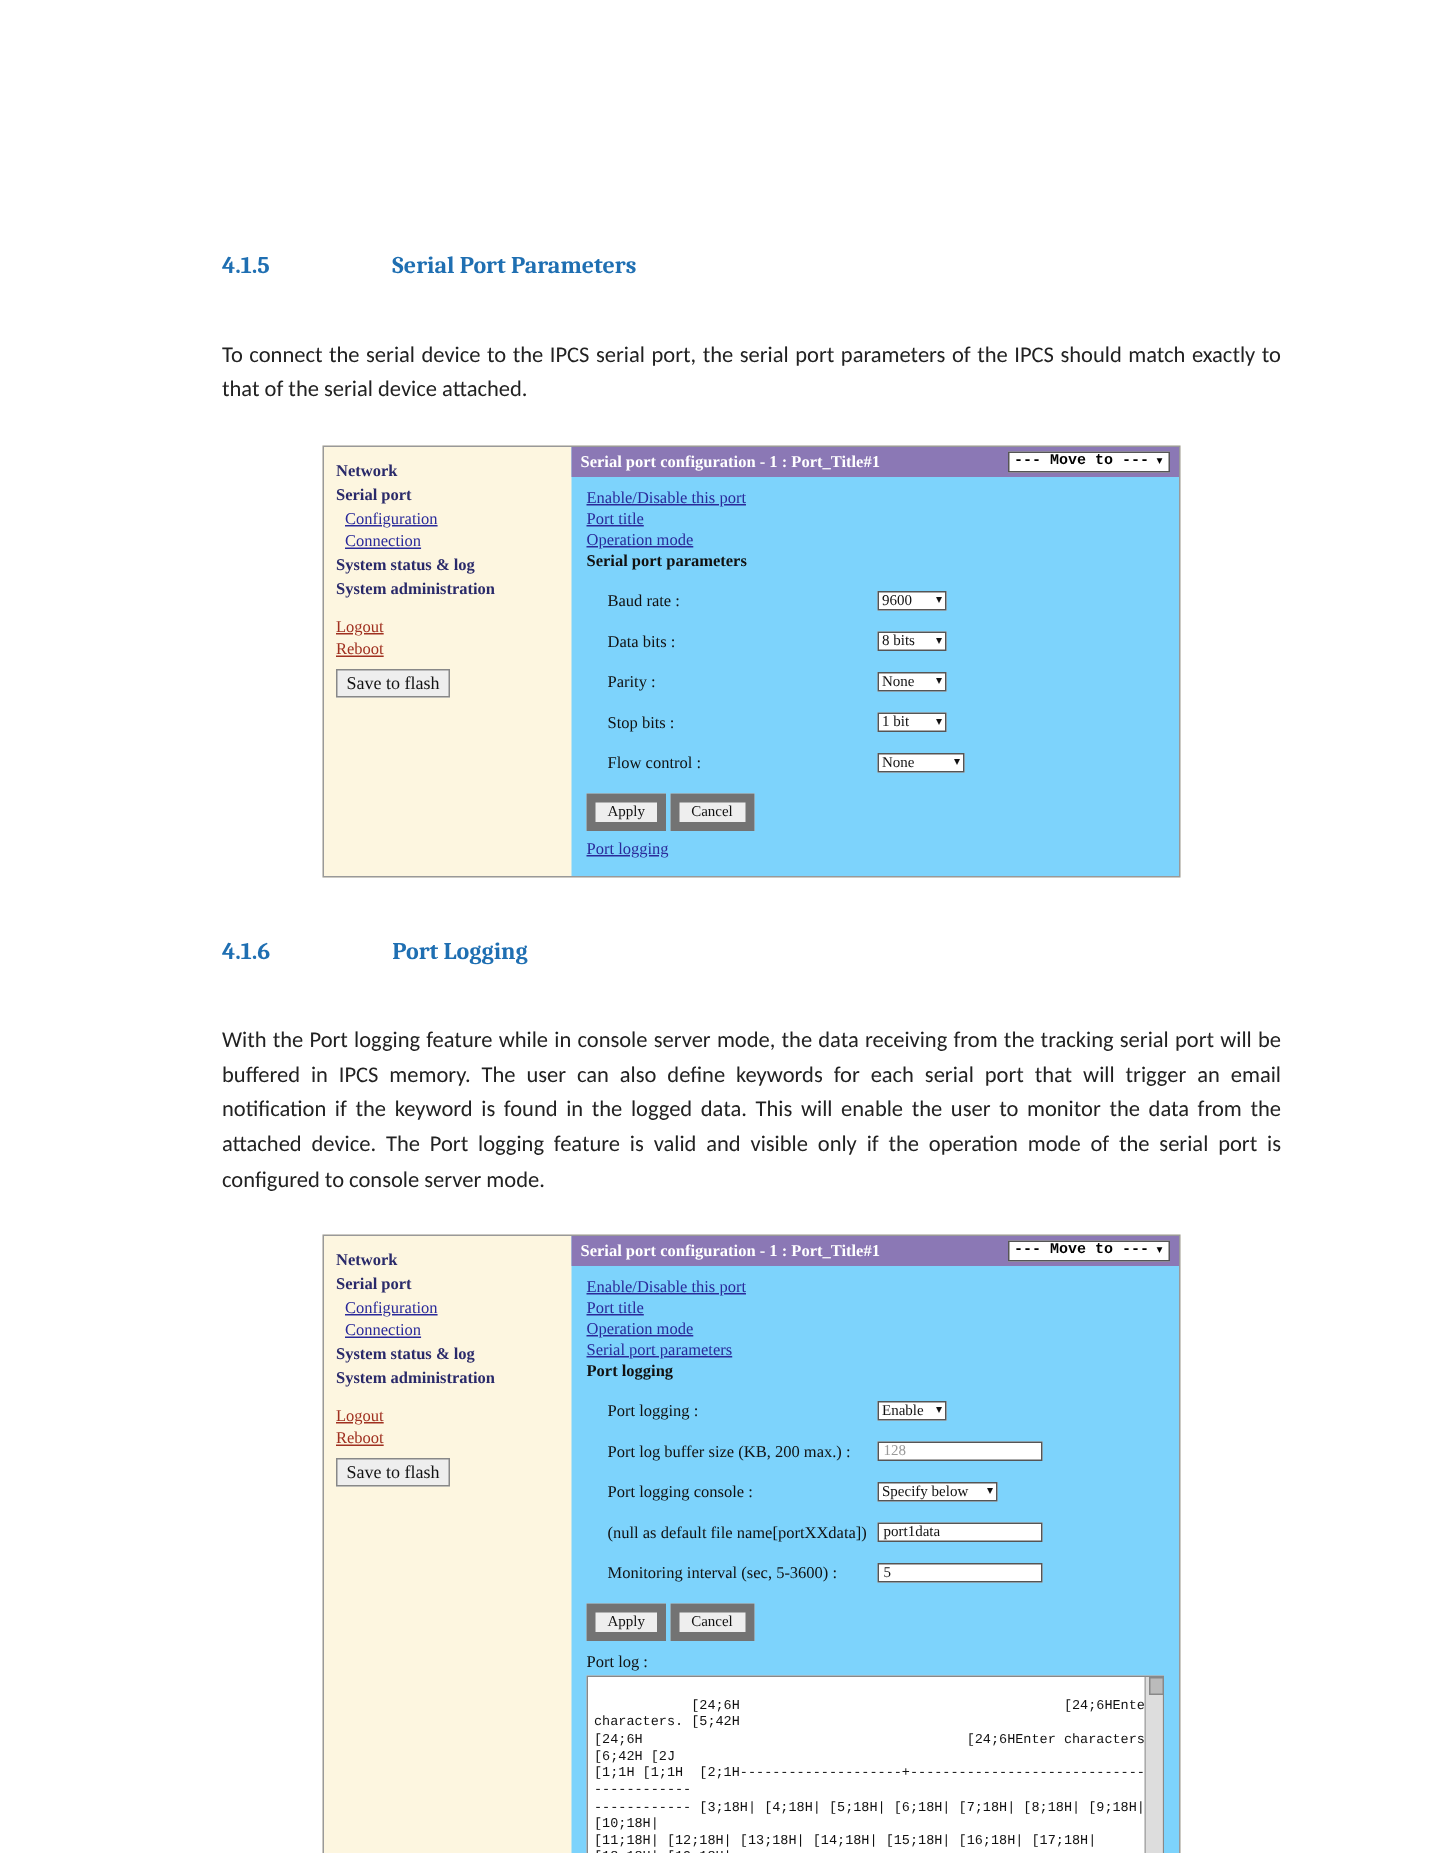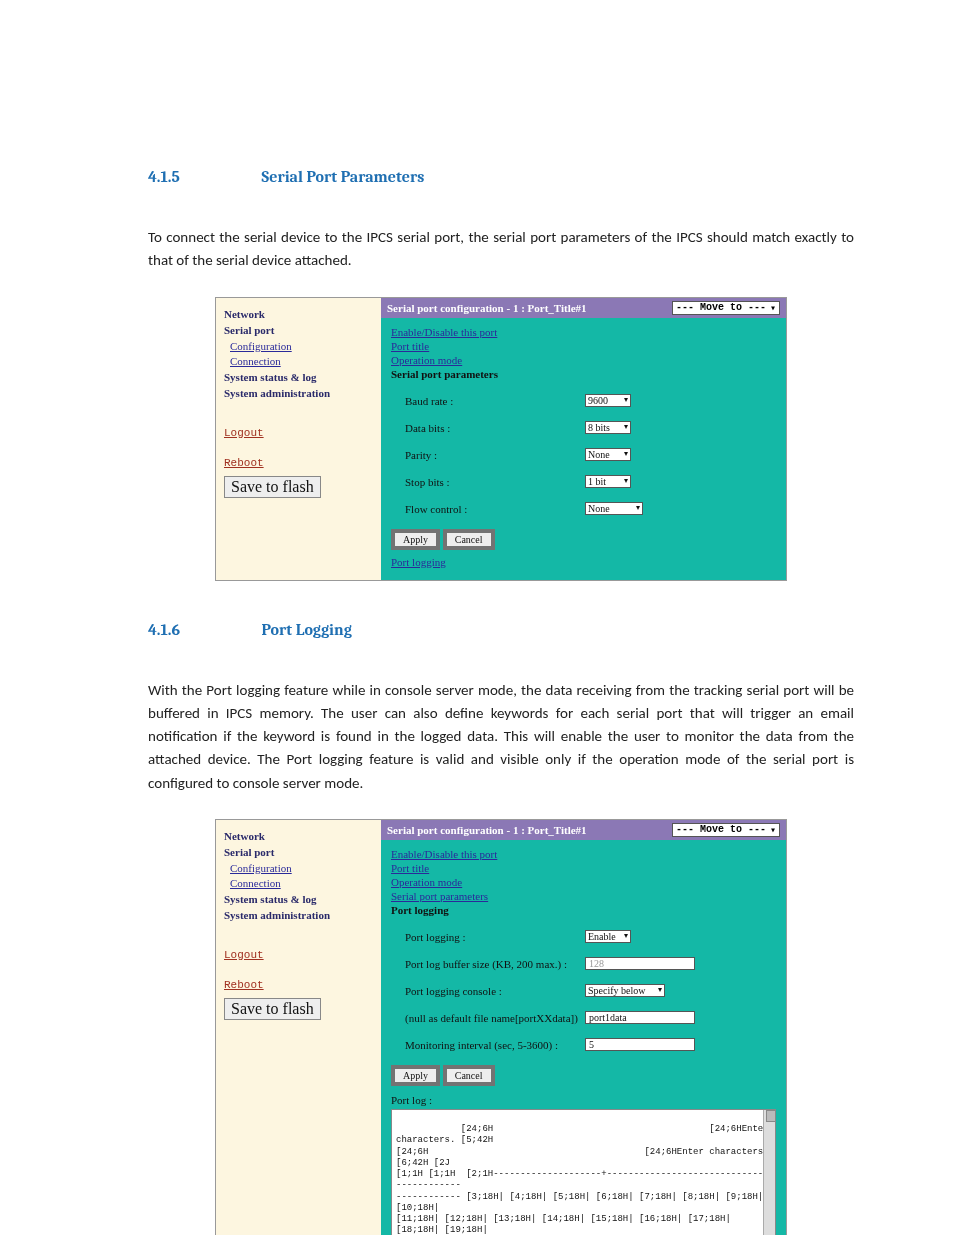--- a/index.html
+++ b/index.html
@@ -41,21 +41,21 @@
     width: 572px;
   }
   .ss-row { display: flex; }
   .ss-sidebar {
     width: 165px;
     padding: 6px 8px 10px 8px;
   }
   .ss-content {
     flex: 1;
     padding: 0;
-    background: #14b8a6;
+    background: #7dd3fc;
   }
   .ss-header {
     background: #8b78b5;
     color: #fff;
     font-weight: bold;
     padding: 3px 6px;
     display: flex;
     justify-content: space-between;
     align-items: center;
   }
@@ -66,29 +66,28 @@
   }
   .sb-link {
     color: #2a2a9a;
     text-decoration: underline;
     margin: 3px 0 3px 6px;
     display: block;
   }
   .sb-red {
     color: #a03020;
     text-decoration: underline;
-    margin: 18px 0 3px 0;
+    margin: 3px 0 3px 0;
     display: block;
-    font-family: Liberation Mono, monospace;
   }
   .sb-btn {
     border: 1px solid #888;
     background: #eee;
     padding: 1px 6px;
-    font-size: 16px;
+    font-size: 12px;
     display: inline-block;
     margin-top: 4px;
   }
   .ss-body { padding: 6px 10px 10px 10px; }
   .ss-lnk {
     color: #2a2a9a;
     text-decoration: underline;
     display: block;
     margin: 2px 0;
   }
@@ -113,21 +112,21 @@
   .ss-input {
     border: 1px solid #555;
     background: #fff;
     font-size: 10px;
     padding: 0 3px;
     min-width: 100px;
     display: inline-block;
   }
   .ss-disabled { color: #999; }
   .ss-btn {
-    border: 4px solid #737373;
+    border: 6px solid #737373;
     background: #eee;
     padding: 1px 8px;
     font-size: 10px;
     display: inline-block;
   }
   .ss-bold { font-weight: bold; }
   .ss-move {
     border: 1px solid #555;
     background: #fff;
     font-size: 10px;

